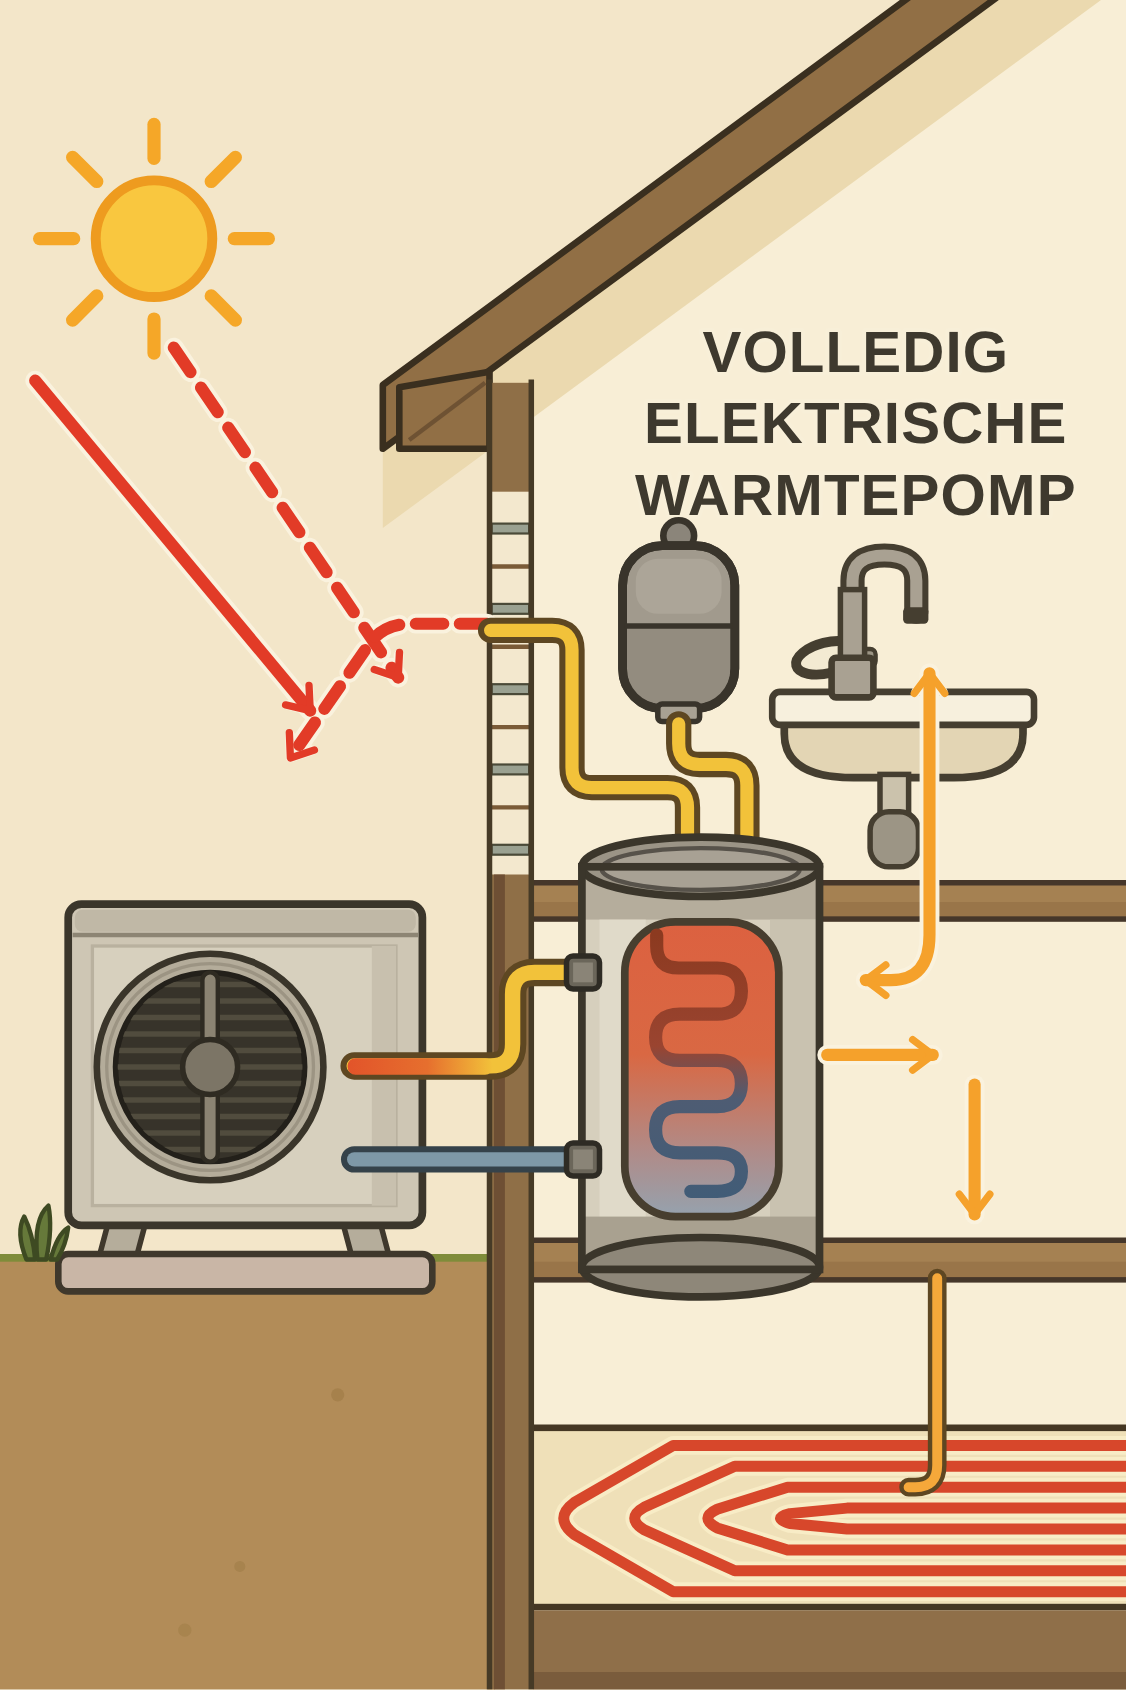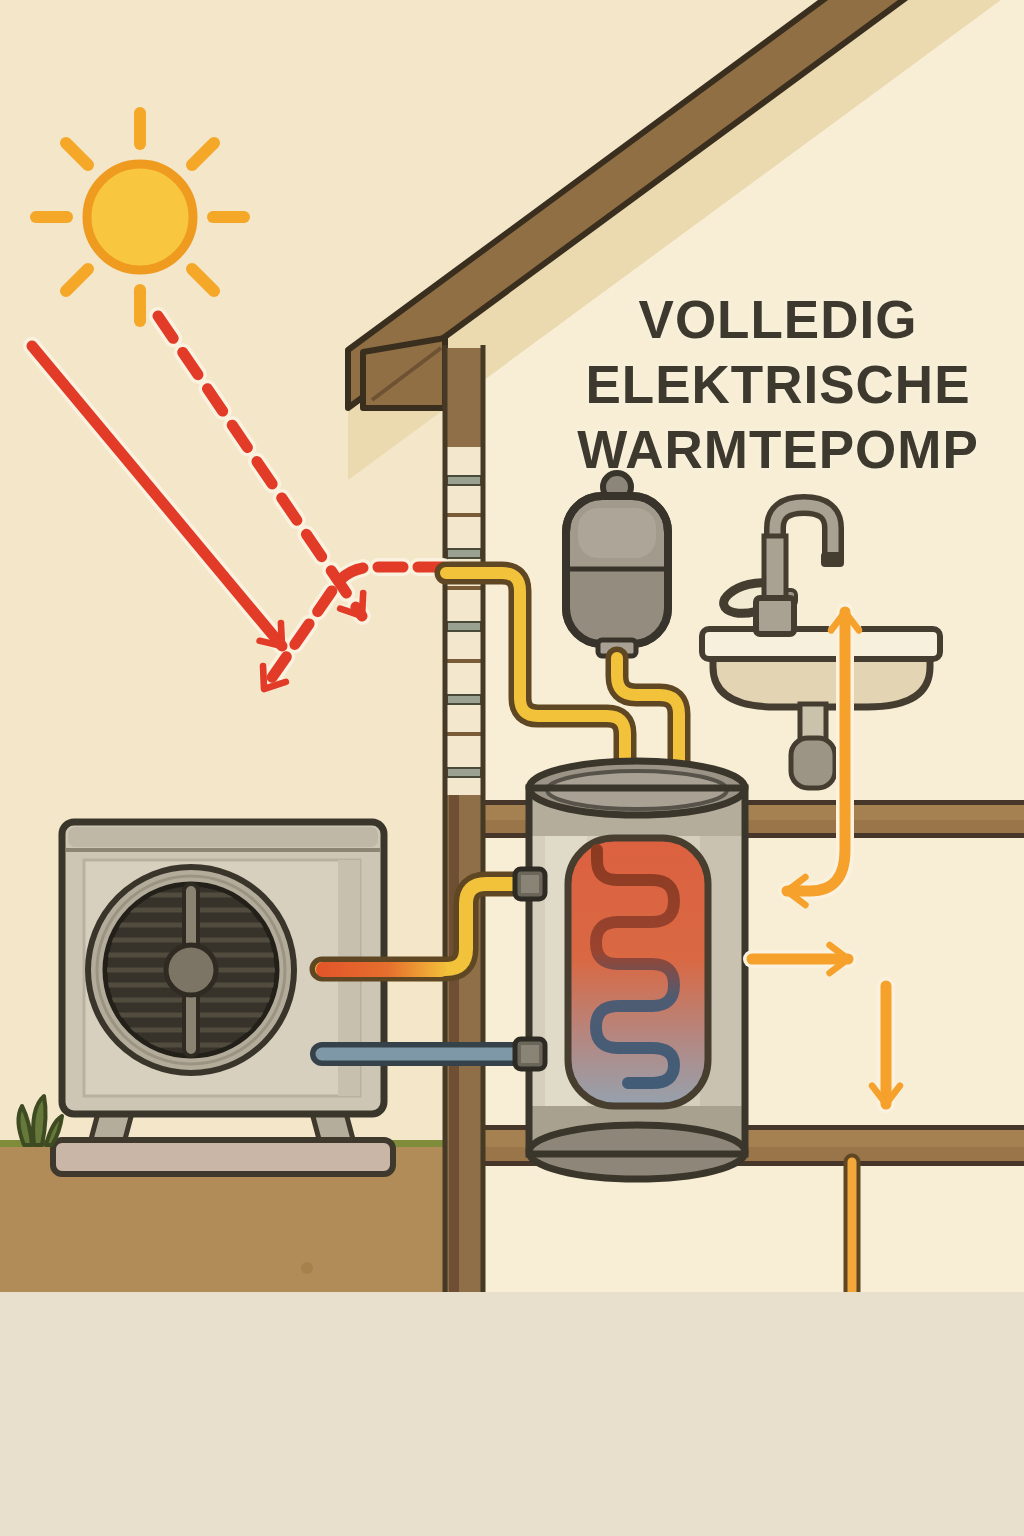--- a/index.html
+++ b/index.html
@@ -1,16 +1,16 @@
 <!DOCTYPE html>
 <html><head>
 <meta charset="utf-8">
 <style>
   html,body{margin:0;padding:0;background:#e8e0cc;}
-  .stage{width:1024px;height:1292px;position:relative;margin:0 auto;overflow:hidden;
+  .stage{width:1024px;height:1536px;position:relative;margin:0 auto;overflow:hidden;
          font-family:"Liberation Sans", sans-serif;}
   svg{display:block}
   .title-text{font-family:"Liberation Sans", sans-serif;font-weight:bold;
               font-size:53px;letter-spacing:1px;fill:#3e392e;
               paint-order:stroke;stroke:#f8efd8;stroke-width:7px;stroke-linejoin:round;}
 </style>
 </head>
 <body>
 
 <div class="stage">

